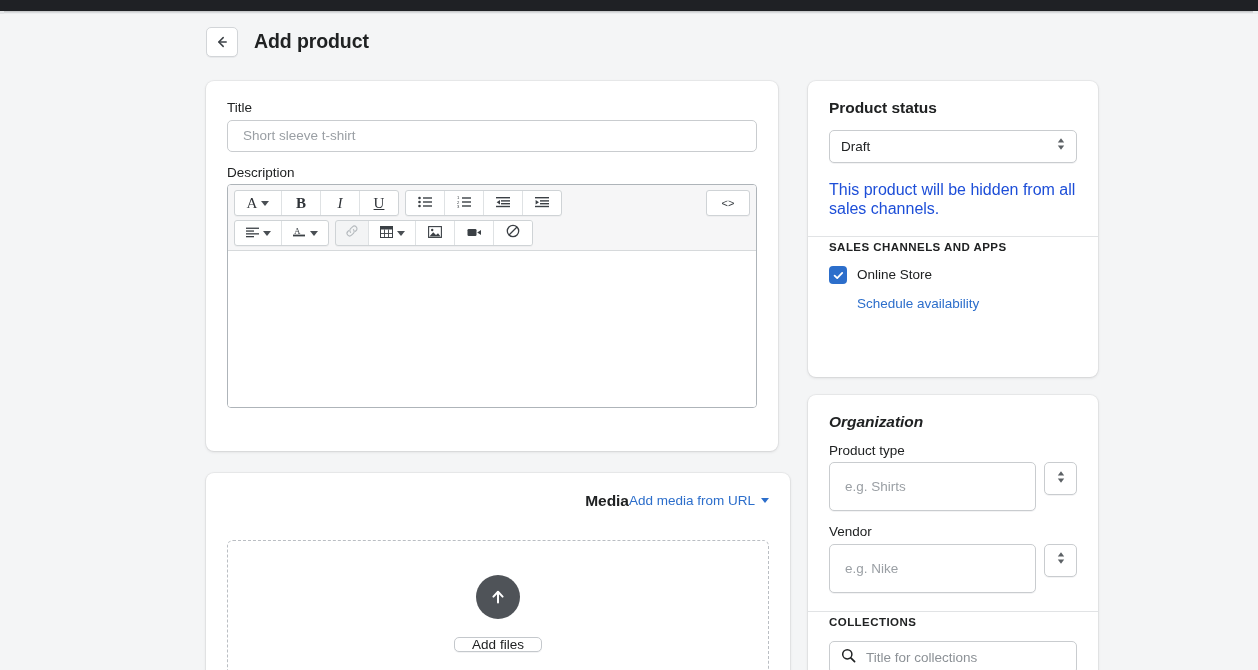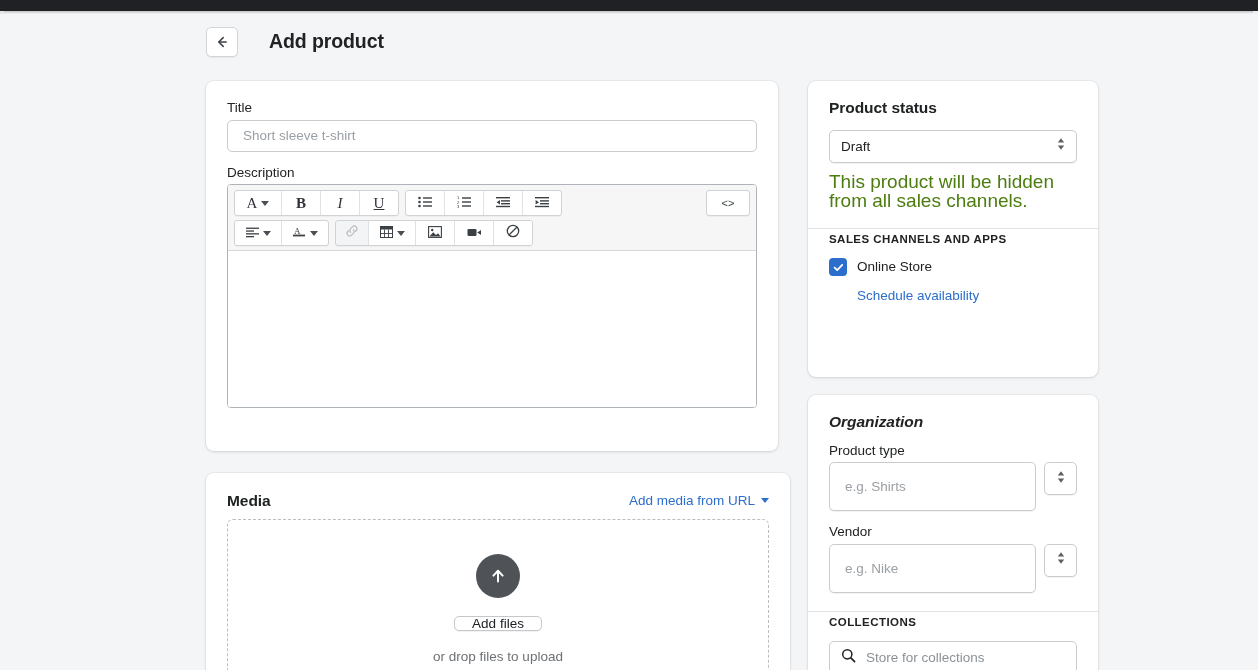--- a/index.html
+++ b/index.html
@@ -63,21 +63,21 @@
     background: #f4f5f6;
   }
 
   
   .header {
     position: absolute;
     top: 13px;
     left: 206px;
     display: flex;
     align-items: center;
-    gap: 31px;
+    gap: 16px;
   }
   .back-btn {
     width: 32px;
     height: 30px;
     border: 1px solid #d2d5d8;
     border-radius: 5px;
     background: #fff;
     box-shadow: 0 1px 0 rgba(22,29,37,0.05);
     display: flex;
     align-items: center;
@@ -219,22 +219,22 @@
   .editor-body {
     height: 156px;
     background: #fff;
     cursor: text;
   }
 
   
   .media-head {
     display: flex;
     align-items: center;
-    justify-content: space-between;
-    margin-bottom: 10px;
+    justify-content: flex-end;
+    margin-bottom: 31px;
   }
   .card-heading {
     font-size: 15.5px;
     font-weight: bold;
     color: #202223;
     letter-spacing: -0.05px;
     line-height: 1;
   }
   .link {
     color: #2c6ecb;
@@ -326,24 +326,24 @@
     box-shadow: 0 1px 0 rgba(22,29,37,0.05);
   }
   .stepper {
     position: absolute;
     right: 11px;
     top: 50%;
     transform: translateY(-50%);
     pointer-events: none;
   }
   .helptext {
-    margin-top: 9px;
-    font-size: 19px;
+    margin-top: 17px;
+    font-size: 16px;
     line-height: 19px;
-    color: #4d7c0f;
+    color: #1d4ed8;
   }
   .checkrow {
     display: flex;
     align-items: center;
     gap: 10px;
   }
   .checkbox {
     width: 18px;
     height: 18px;
     border-radius: 4px;
@@ -680,19 +680,19 @@
 
       <div class="section tight">
         <div class="subhead">COLLECTIONS</div>
         <div class="search-box">
           <span>
             <svg width="15" height="15" viewBox="0 0 15 15" fill="none">
               <circle cx="6.3" cy="6.3" r="4.6" stroke="#202223" stroke-width="1.5"></circle>
               <line x1="9.8" y1="9.8" x2="13.6" y2="13.6" stroke="#202223" stroke-width="1.7" stroke-linecap="round"></line>
             </svg>
           </span>
-          <span class="search-placeholder">Store for collections</span>
+          <span class="search-placeholder">Title for collections</span>
         </div>
       </div>
     </div>
 
   </div>
 </div>
 
 </body></html>

